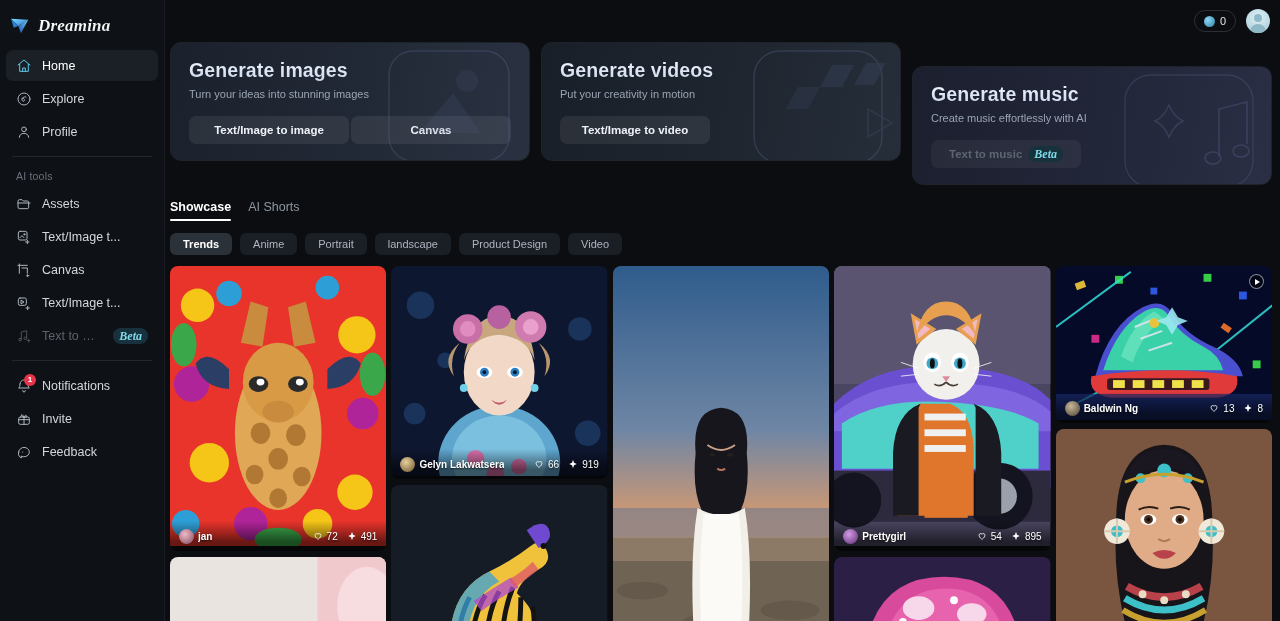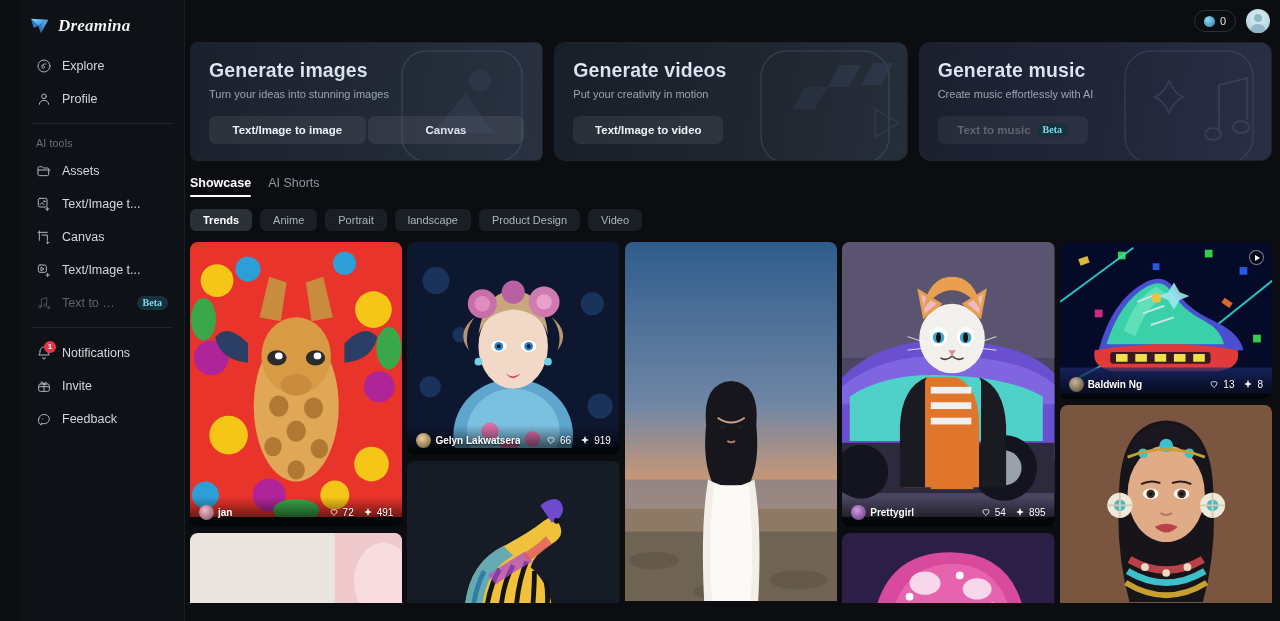--- a/index.html
+++ b/index.html
@@ -12,21 +12,20 @@
   }
   #app { position: relative; width: 1280px; height: 621px; display: flex; }
 
   
   #sidebar {
     width: 165px; height: 621px;
     background: #0e1115;
     border-right: 1px solid #1a1e24;
     flex: 0 0 165px;
     position: relative;
-    margin-left: 20px;
   }
   .logo-row {
     display: flex; align-items: center; gap: 6px;
     padding: 12px 0 0 10px; height: 40px;
   }
   .logo-mark { width: 22px; height: 20px; display: block; }
   .logo-text {
     font-family: "Liberation Serif", serif;
     font-style: italic; font-weight: 700;
     font-size: 17px; letter-spacing: .2px;
@@ -44,22 +43,22 @@
   .nav-item.active { background: #1b2027; color: #ffffff; }
   .nav-item.active .ico svg { stroke: #5bc8e8; }
   .nav-item.dim { color: #5c636d; cursor: default; }
   .nav-item.dim .ico svg { stroke: #4c525b; }
   .ico { width: 16px; height: 16px; flex: 0 0 16px; display: block; }
   .ico svg { width: 16px; height: 16px; stroke: #aeb5bf; fill: none; stroke-width: 1.5; stroke-linecap: round; stroke-linejoin: round; }
   .nav-label { white-space: nowrap; overflow: hidden; text-overflow: ellipsis; }
   .divider { height: 1px; background: #23282f; margin: 9px 12px; }
   .section-label { font-size: 10.5px; color: #6b727c; padding: 4px 16px 6px; letter-spacing: .2px; }
   .beta-badge {
-    font-family: "Liberation Serif", serif; font-weight: 700;
-    font-size: 10px; color: #7fd8ea; background: #17323c;
+    font-family: "Liberation Serif", serif; font-style: italic; font-weight: 700;
+    font-size: 12px; color: #7fd8ea; background: #17323c;
     border-radius: 8px; padding: 2px 6px; margin-left: 6px; line-height: 1;
   }
   .bell-badge {
     position: absolute; left: 18px; top: 4px;
     background: #e8344a; color: #fff; font-size: 8px; font-weight: 700;
     min-width: 12px; height: 12px; border-radius: 6px;
     display: flex; align-items: center; justify-content: center;
     padding: 0 3px; line-height: 1;
   }
 
@@ -88,23 +87,23 @@
   .avatar::after { content:""; position:absolute; width:16px; height:9px; border-radius:8px 8px 0 0;
     background:#8fb9c6; left:4px; top:15px; }
 
   
   .hero-row { display: flex; gap: 11px; padding: 0 8px 0 5px; }
   .hero {
     flex: 1; height: 119px; border-radius: 11px; position: relative;
     overflow: hidden; padding: 16px 18px; cursor: pointer;
     border: 1px solid #1e232b;
   }
-  .hero.images { background: linear-gradient(100deg,#1b212c 0%,#222936 55%,#2a3242 100%); border-radius: 7px; }
+  .hero.images { background: linear-gradient(100deg,#1b212c 0%,#222936 55%,#2a3242 100%); }
   .hero.videos { background: linear-gradient(100deg,#191f28 0%,#1f2630 55%,#262e3a 100%); }
-  .hero.music  { background: linear-gradient(100deg,#1b1f2e 0%,#222639 55%,#2a2f45 100%); }
+  .hero.music  { background: linear-gradient(100deg,#1b1f2e 0%,#222639 55%,#2a2f45 100%); margin-top: 24px; }
   .hero h2 {
     font-size: 19.5px; font-weight: 700; letter-spacing: .1px;
     background: linear-gradient(180deg,#f2f6ff,#c9d6ea);
     -webkit-background-clip:text; background-clip:text; -webkit-text-fill-color:transparent;
   }
   .hero p { font-size: 11px; color: #9aa4b2; margin-top: 6px; }
   .hero-btns { display: flex; gap: 2px; margin-top: 16px; }
   .hero-btn {
     flex: 1; height: 28px; border-radius: 7px; background: rgba(255,255,255,.075);
     display: flex; align-items: center; justify-content: center;
@@ -175,20 +174,30 @@
           </linearGradient>
         </defs>
         <path d="M1 3 L20 4 L9 11 Z" fill="url(#lg1)"></path>
         <path d="M9 11 L20 4 L12 19 Z" fill="url(#lg2)"></path>
         <path d="M1 3 L9 11 L4 13 Z" fill="#2f7fd0"></path>
       </svg>
       <span class="logo-text">Dreamina</span>
     </div>
 
     <nav class="nav">
+      <div class="nav-item active">
+        <span class="ico">
+          <svg viewBox="0 0 24 24">
+              <path d="M3 10.5 12 3l9 7.5"></path>
+              <path d="M5.5 9.5V20h13V9.5"></path>
+              <path d="M10 20v-5h4v5"></path>
+            </svg>
+        </span>
+        <span class="nav-label">Home</span>
+      </div>
       <div class="nav-item">
         <span class="ico">
           <svg viewBox="0 0 24 24">
               <circle cx="12" cy="12" r="9"></circle>
               <path d="M15 9c-3-1-6 1-6 4 0 2 2 3 3 2 2-2-1-5-3-4"></path>
             </svg>
         </span>
         <span class="nav-label">Explore</span>
       </div>
       <div class="nav-item">

